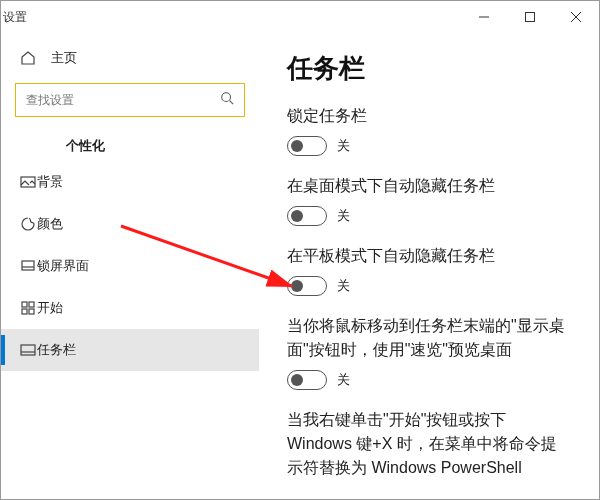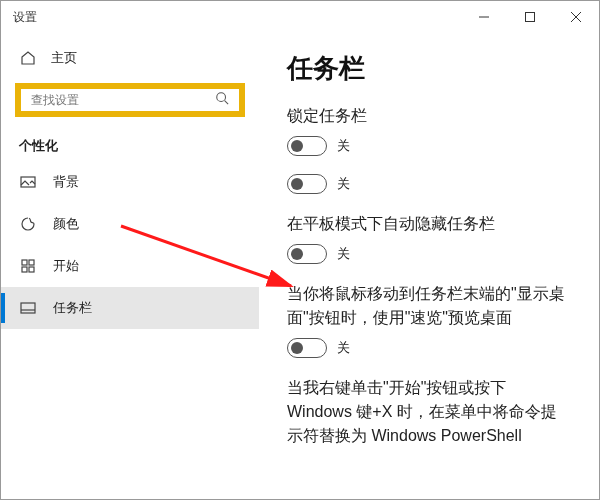--- a/index.html
+++ b/index.html
@@ -1,34 +1,34 @@
 <!DOCTYPE html>
 <html><head>
 <meta charset="utf-8">
 <style>
 * { margin: 0; padding: 0; box-sizing: border-box; font-family: "Microsoft YaHei", "Segoe UI", sans-serif; }
 body { width: 600px; height: 500px; overflow: hidden; background: #fff; border: 1px solid #999; position: relative; }
 
-.titlebar { height: 32px; display: flex; align-items: center; padding-left: 12px; }
+.titlebar { height: 32px; display: flex; align-items: center; padding-left: 2px; }
 .titlebar-title { font-size: 12px; color: #333; flex: 1; }
 .win-controls { display: flex; }
 .win-btn { width: 46px; height: 32px; display: flex; align-items: center; justify-content: center; font-size: 12px; color: #333; }
 .win-btn svg { width: 10px; height: 10px; }
 
 .content { display: flex; height: calc(100% - 32px); }
 
 .sidebar { width: 258px; padding: 8px 0 0 0; display: flex; flex-direction: column; }
 .home-row { display: flex; align-items: center; padding: 8px 18px; gap: 14px; font-size: 13px; color: #222; }
 .search-wrap { padding: 8px 14px 10px 14px; }
-.search-box { width: 100%; height: 34px; border: 6px solid #eab308; display: flex; align-items: center; padding: 0 10px; }
+.search-box { width: 100%; height: 34px; border: 1px solid #eab308; display: flex; align-items: center; padding: 0 10px; }
 .search-input { flex: 1; border: none; outline: none; font-size: 12px; color: #666; background: transparent; }
 .search-icon { color: #555; }
-.section-title { padding: 10px 18px 6px 18px; font-size: 13px; font-weight: 600; color: #222; }
+.section-title { padding: 10px 18px 6px 18px; font-size: 13px; font-weight: 600; color: #222; margin-left: 47px; }
 .nav-list { display: flex; flex-direction: column; }
-.nav-item { display: flex; align-items: center; padding: 12px 18px; gap: 16px; font-size: 13px; color: #222; cursor: pointer; position: relative; }
+.nav-item { display: flex; align-items: center; padding: 12px 18px; font-size: 13px; color: #222; cursor: pointer; position: relative; }
 .nav-item.selected { background: #e6e6e6; }
 .nav-item.selected::before { content: ""; position: absolute; left: 0; top: 6px; bottom: 6px; width: 4px; background: #0078d4; }
 .nav-icon { width: 18px; height: 18px; display: flex; align-items: center; justify-content: center; color: #444; }
 
 .main { flex: 1; padding: 18px 28px 0 28px; overflow: hidden; position: relative; }
 .page-title { font-size: 26px; font-weight: 600; color: #111; margin-bottom: 18px; }
 .setting { margin-bottom: 18px; }
 .setting-label { font-size: 16px; color: #222; margin-bottom: 8px; line-height: 1.5; }
 .toggle-row { display: flex; align-items: center; gap: 10px; }
 .toggle { width: 40px; height: 20px; border-radius: 10px; position: relative; cursor: pointer; }
@@ -100,20 +100,29 @@
         <span class="nav-icon">
             <svg width="16" height="16" viewBox="0 0 16 16" fill="none" stroke="currentColor" stroke-width="1.2">
               <path d="M8 2 A6 6 0 1 0 14 8 C14 6 12 7 11 6 C10 5 11 3 9 2.2"></path>
             </svg>
           </span>
         <span>颜色</span>
       </div>
       <div class="nav-item">
         <span class="nav-icon">
             <svg width="16" height="16" viewBox="0 0 16 16" fill="none" stroke="currentColor" stroke-width="1.2">
+              <rect x="2" y="3" width="12" height="9"></rect>
+              <line x1="2" y1="9" x2="14" y2="9"></line>
+            </svg>
+          </span>
+        <span>锁屏界面</span>
+      </div>
+      <div class="nav-item">
+        <span class="nav-icon">
+            <svg width="16" height="16" viewBox="0 0 16 16" fill="none" stroke="currentColor" stroke-width="1.2">
               <rect x="2" y="2" width="5" height="5"></rect>
               <rect x="9" y="2" width="5" height="5"></rect>
               <rect x="2" y="9" width="5" height="5"></rect>
               <rect x="9" y="9" width="5" height="5"></rect>
             </svg>
           </span>
         <span>开始</span>
       </div>
       <div class="nav-item selected">
         <span class="nav-icon">
@@ -132,20 +141,21 @@
 
     <div class="setting">
       <div class="setting-label">锁定任务栏</div>
       <div class="toggle-row">
         <div class="toggle off"></div>
         <span class="toggle-state">关</span>
       </div>
     </div>
 
     <div class="setting">
+      <div class="setting-label">在桌面模式下自动隐藏任务栏</div>
       <div class="toggle-row">
         <div class="toggle off"></div>
         <span class="toggle-state">关</span>
       </div>
     </div>
 
     <div class="setting">
       <div class="setting-label">在平板模式下自动隐藏任务栏</div>
       <div class="toggle-row">
         <div class="toggle off"></div>

